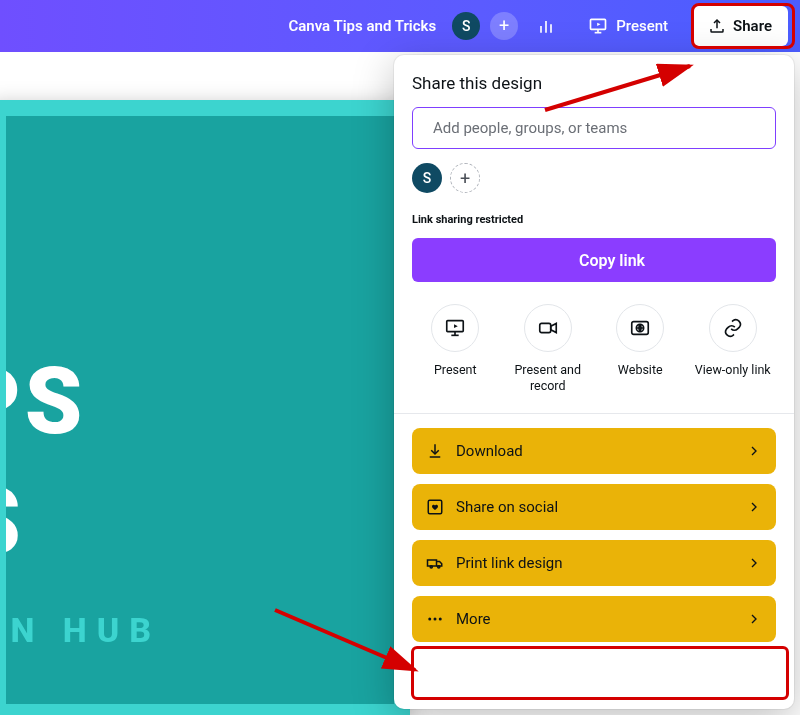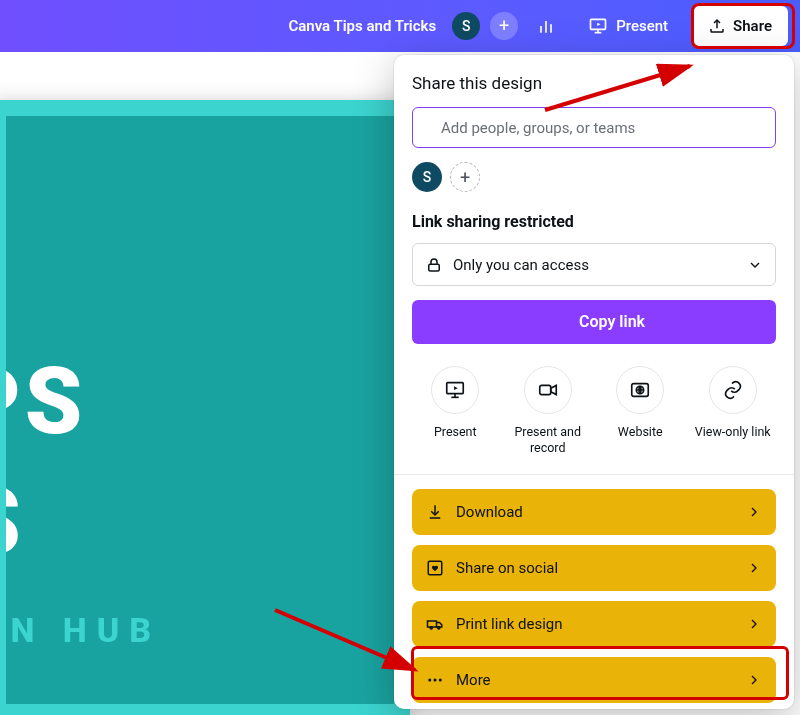--- a/index.html
+++ b/index.html
@@ -73,30 +73,30 @@
   .share-panel {
     position: absolute; top: 55px; right: 6px; width: 400px; bottom: 6px;
     background: #fff; border-radius: 10px;
     box-shadow: 0 10px 40px rgba(0,0,0,0.25), 0 0 0 1px rgba(0,0,0,0.05);
     padding: 18px 18px 6px 18px; z-index: 20;
     display: flex; flex-direction: column;
   }
   .panel-title { font-size: 17px; font-weight: 400; color: #0d1216; margin-bottom: 14px; }
   .people-input {
     width: 100%; height: 42px; border: 1.5px solid #7f3fff; border-radius: 6px;
-    padding: 0 28px; font-size: 15px; color: #3b82f6; outline: none; margin-bottom: 14px;
+    padding: 0 20px; font-size: 15px; color: #3b82f6; outline: none; margin-bottom: 14px;
   }
   .people-input::placeholder { color: #6b6f76; }
   .avatar-row { display: flex; align-items: center; gap: 8px; margin-bottom: 20px; }
   .avatar-row .avatar-sm { width: 30px; height: 30px; }
   .avatar-row .add-chip {
     width: 30px; height: 30px; border-radius: 50%; border: 1px dashed #b0b4bb;
     display: flex; align-items: center; justify-content: center; font-size: 18px; color: #4a4f57; cursor: pointer;
   }
-  .section-label { font-size: 16px; font-weight: 700; color: #0d1216; margin-bottom: 12px; }
+  .section-label { font-size: 11px; font-weight: 700; color: #0d1216; margin-bottom: 12px; }
   .access-select {
     width: 100%; height: 44px; border: 1px solid #d3d6db; border-radius: 6px;
     display: flex; align-items: center; gap: 10px; padding: 0 12px; cursor: pointer;
     font-size: 15px; color: #0d1216; margin-bottom: 14px;
   }
   .access-select .spacer { flex: 1; }
   .copy-link-btn {
     width: 100%; height: 44px; background: #8b3dff; color: #fff; font-size: 16px; font-weight: 600;
     border: none; border-radius: 6px; cursor: pointer; margin-bottom: 22px; padding-left: 36px;
   }
@@ -184,35 +184,20 @@
 
   <input class="people-input" type="text" placeholder="Add people, groups, or teams" style="">
 
   <div class="avatar-row">
     <div class="avatar-sm">S</div>
     <div class="add-chip">+</div>
   </div>
 
   <div class="section-label">Link sharing restricted</div>
 
-  <div class="access-select">
-    <span>
-      <svg width="18" height="18" viewBox="0 0 24 24" fill="none" stroke="#0d1216" stroke-width="2">
-          <rect x="5" y="11" width="14" height="9" rx="2"></rect>
-          <path d="M8 11V8a4 4 0 1 1 8 0v3"></path>
-        </svg>
-    </span>
-    <span>Only you can access</span>
-    <span class="spacer"></span>
-    <span>
-      <svg width="16" height="16" viewBox="0 0 24 24" fill="none" stroke="#0d1216" stroke-width="2">
-          <polyline points="6 9 12 15 18 9"></polyline>
-        </svg>
-    </span>
-  </div>
 
   <button class="copy-link-btn">Copy link</button>
 
   <div class="tile-row">
     <div class="tile">
       <div class="tile-circle">
           <span>
         <svg width="22" height="22" viewBox="0 0 24 24" fill="none" stroke="#0d1216" stroke-width="1.8">
               <rect x="3" y="4" width="18" height="12" rx="1"></rect>
               <line x1="12" y1="16" x2="12" y2="20"></line>

